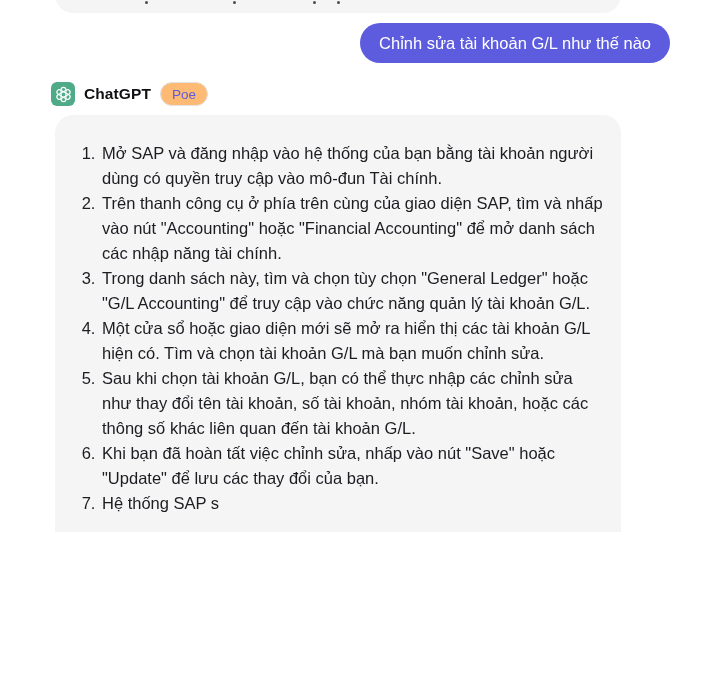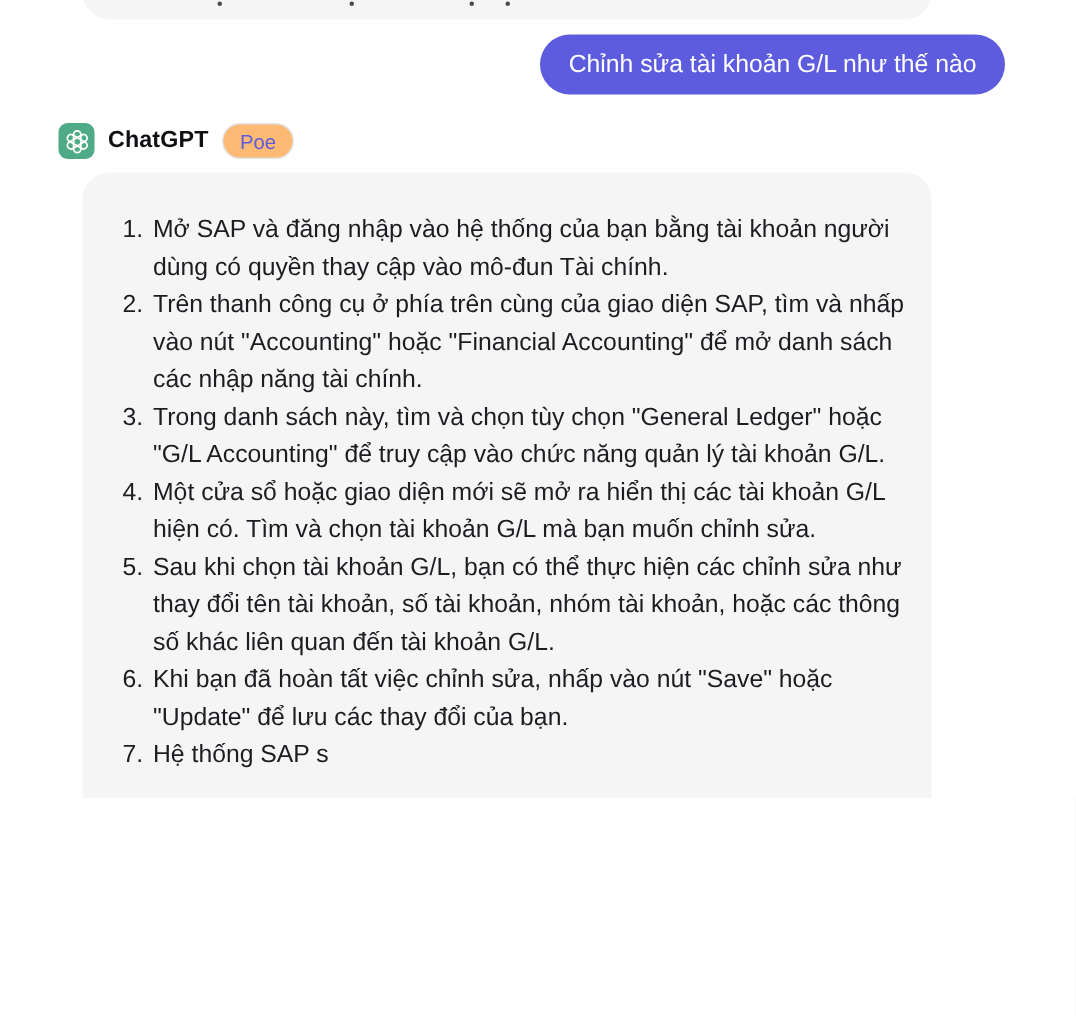--- a/index.html
+++ b/index.html
@@ -14,21 +14,21 @@
   }
   .prev-dot{position:absolute;top:31px;width:3px;height:3px;background:#4a4a50;border-radius:50%;}
   .prev-dot.d1{left:90px}.prev-dot.d2{left:178px}.prev-dot.d3{left:258px}.prev-dot.d4{left:282px}
   
   .user-bubble{
     position:absolute;top:23px;right:67px;height:40px;line-height:40px;
     background:#5d5cde;color:#ffffff;border-radius:20px;padding:0 19px;
     font-size:16.5px;white-space:nowrap;
   }
   
-  .bot-row{position:absolute;left:19px;top:82px;height:24px;display:flex;align-items:center;gap:9px;}
+  .bot-row{position:absolute;left:31px;top:82px;height:24px;display:flex;align-items:center;gap:9px;}
   .avatar{
     width:24px;height:24px;border-radius:6px;background:#4faa87;
     display:flex;align-items:center;justify-content:center;flex:0 0 auto;
   }
   .bot-name{font-size:15.5px;font-weight:700;color:#101014;letter-spacing:.1px;}
   .poe-badge{
     display:inline-flex;align-items:center;height:22px;padding:0 11px;border-radius:12px;
     border:1px solid #e2e2e7;background:#fdba74;color:#5d5cde;font-size:13.5px;
   }
   
@@ -76,25 +76,25 @@
           <rect x="8.6" y="1.8" width="6.8" height="20.4" rx="3.4" transform="rotate(120 12 12)"></rect>
         </g>
       </svg>
     </div>
     <span class="bot-name">ChatGPT</span>
     <span class="poe-badge">Poe</span>
   </div>
 
   <div class="bot-bubble">
     <ol class="steps-list">
-      <li>Mở SAP và đăng nhập vào hệ thống của bạn bằng tài khoản người dùng có quyền thay cập vào mô-đun Tài chính.</li>
+      <li>Mở SAP và đăng nhập vào hệ thống của bạn bằng tài khoản người dùng có quyền truy cập vào mô-đun Tài chính.</li>
       <li>Trên thanh công cụ ở phía trên cùng của giao diện SAP, tìm và nhấp vào nút "Accounting" hoặc "Financial Accounting" để mở danh sách các nhập năng tài chính.</li>
       <li>Trong danh sách này, tìm và chọn tùy chọn "General Ledger" hoặc "G/L Accounting" để truy cập vào chức năng quản lý tài khoản G/L.</li>
       <li>Một cửa sổ hoặc giao diện mới sẽ mở ra hiển thị các tài khoản G/L hiện có. Tìm và chọn tài khoản G/L mà bạn muốn chỉnh sửa.</li>
-      <li>Sau khi chọn tài khoản G/L, bạn có thể thực hiện các chỉnh sửa như thay đổi tên tài khoản, số tài khoản, nhóm tài khoản, hoặc các thông số khác liên quan đến tài khoản G/L.</li>
+      <li>Sau khi chọn tài khoản G/L, bạn có thể thực nhập các chỉnh sửa như thay đổi tên tài khoản, số tài khoản, nhóm tài khoản, hoặc các thông số khác liên quan đến tài khoản G/L.</li>
       <li>Khi bạn đã hoàn tất việc chỉnh sửa, nhấp vào nút "Save" hoặc "Update" để lưu các thay đổi của bạn.</li>
       <li>Hệ thống SAP s</li>
     </ol>
   </div>
 
   <button class="stop-button">
     <svg class="stop-icon" width="20" height="20" viewBox="0 0 20 20">
       <circle cx="10" cy="10" r="8.1" fill="none" stroke="#141414" stroke-width="1.8"></circle>
       <rect x="6.4" y="6.4" width="7.2" height="7.2" rx="1.6" fill="#141414"></rect>
     </svg>

